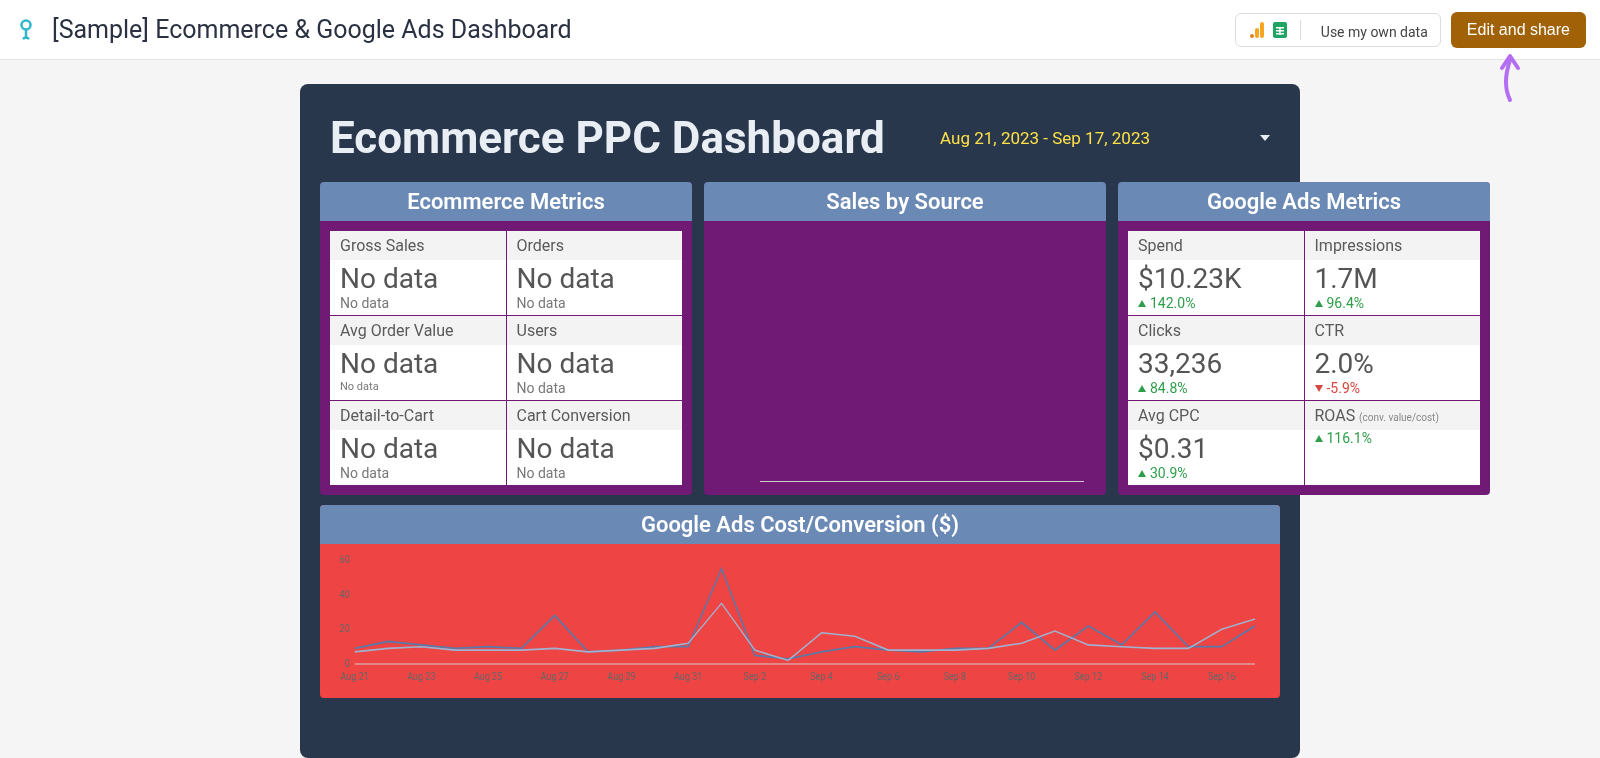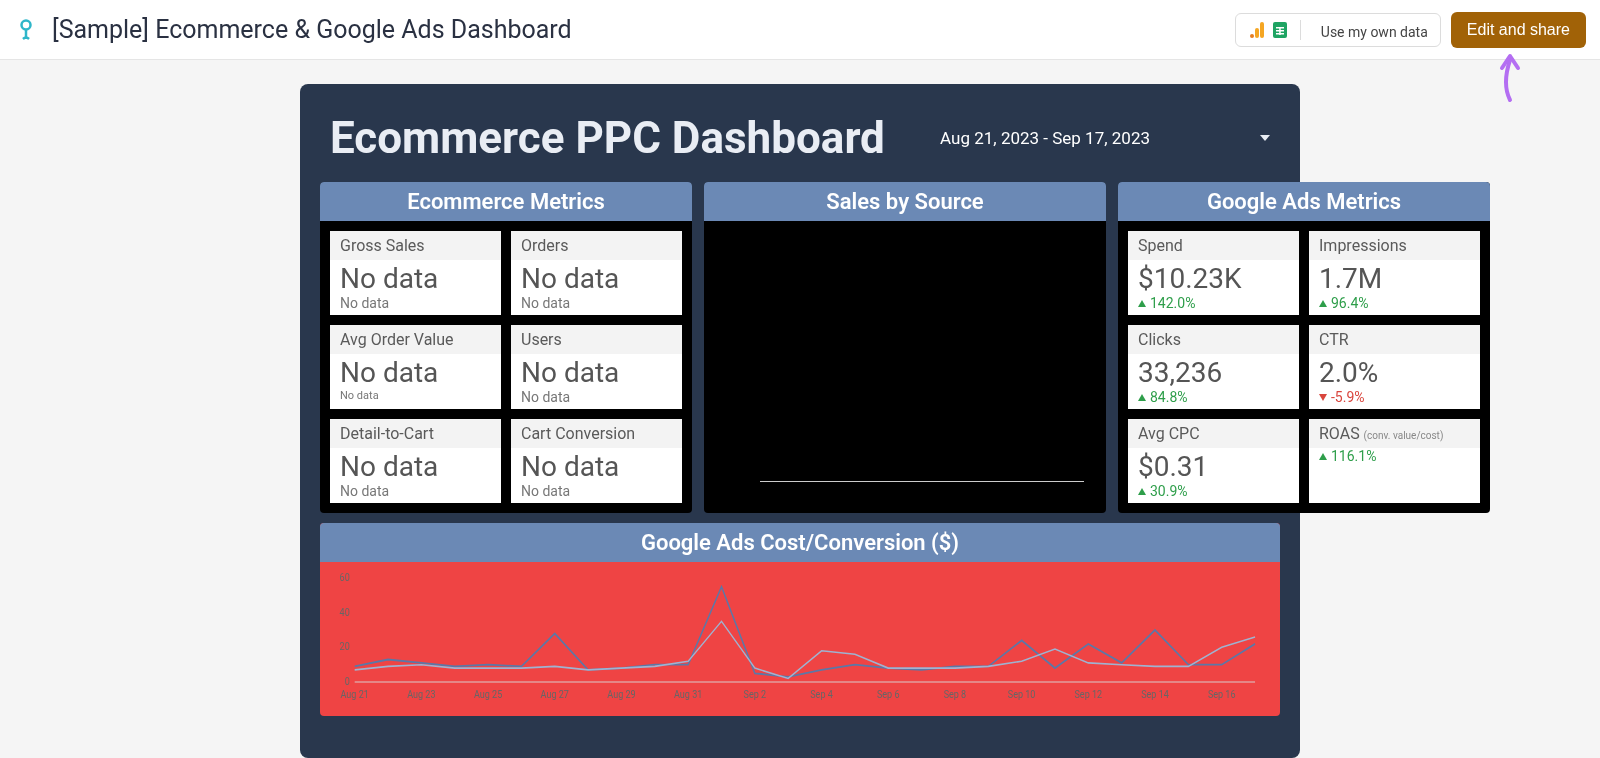--- a/index.html
+++ b/index.html
@@ -94,54 +94,54 @@
 }
 .dash-title {
   font-size: 44px;
   font-weight: 700;
   color: #e9edf4;
 }
 .date-picker {
   display: flex;
   align-items: center;
   gap: 110px;
-  color: #ffffff;
+  color: #fde047;
   font-size: 17px;
   cursor: pointer;
 }
 .caret-down {
   width: 0; height: 0;
   border-left: 5px solid transparent;
   border-right: 5px solid transparent;
   border-top: 6px solid #e9edf4;
 }
 .panels {
   display: grid;
   grid-template-columns: 372px 402px 372px;
   gap: 12px;
 }
 .panel {
-  background: #000000;
+  background: #701a75;
   border-radius: 4px;
   overflow: hidden;
   display: flex;
   flex-direction: column;
 }
 .panel-header {
   background: #6b89b5;
   color: #fff;
   text-align: center;
   font-size: 22px;
   font-weight: 600;
   padding: 7px 0;
 }
 .metrics-grid {
   display: grid;
   grid-template-columns: 1fr 1fr;
-  gap: 10px;
+  gap: 1px;
   padding: 10px;
 }
 .metric {
   background: #fff;
 }
 .metric-label {
   background: #f3f3f3;
   color: #5a5a5a;
   font-size: 16px;
   padding: 5px 10px;

